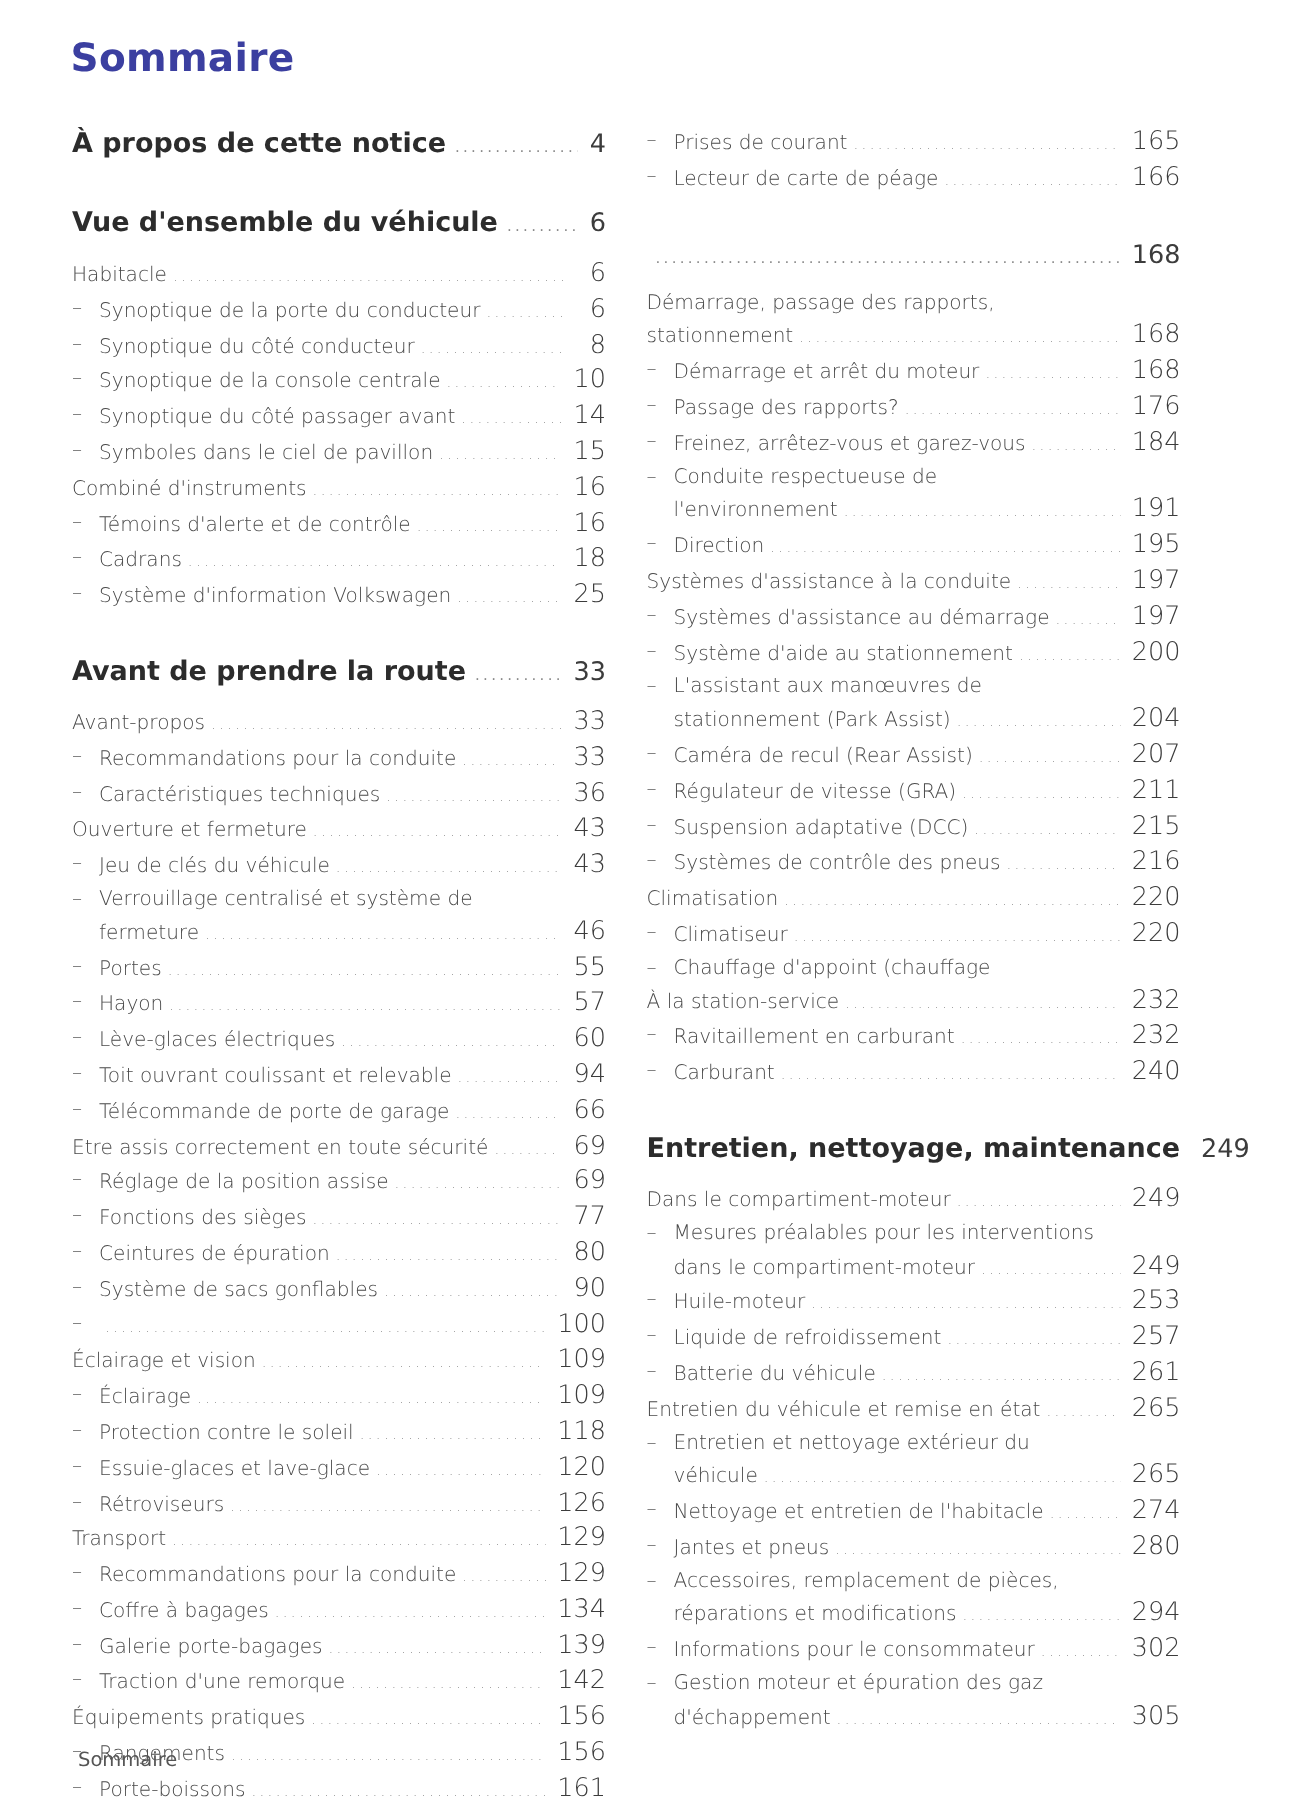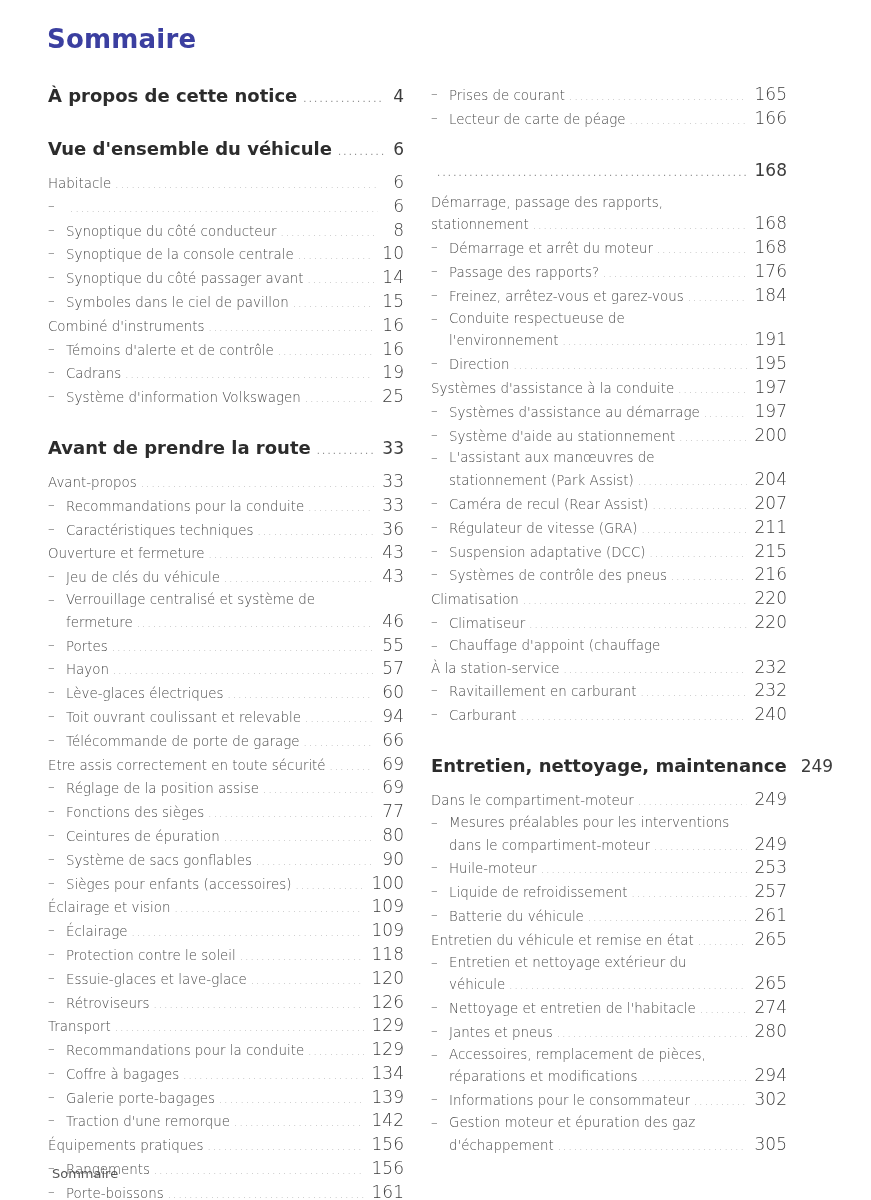--- a/index.html
+++ b/index.html
@@ -61,20 +61,21 @@
       <span class="dots"></span>
       <span class="pg">6</span>
     </div>
     <div class="entry">
       <span class="lbl">Habitacle</span>
       <span class="dots"></span>
       <span class="pg">6</span>
     </div>
     <div class="entry sub">
       <span class="dash">–</span>
+      <span class="lbl">Synoptique de la porte du conducteur</span>
       <span class="dots"></span>
       <span class="pg">6</span>
     </div>
     <div class="entry sub">
       <span class="dash">–</span>
       <span class="lbl">Synoptique du côté conducteur</span>
       <span class="dots"></span>
       <span class="pg">8</span>
     </div>
     <div class="entry sub">
@@ -103,21 +104,21 @@
     <div class="entry sub">
       <span class="dash">–</span>
       <span class="lbl">Témoins d'alerte et de contrôle</span>
       <span class="dots"></span>
       <span class="pg">16</span>
     </div>
     <div class="entry sub">
       <span class="dash">–</span>
       <span class="lbl">Cadrans</span>
       <span class="dots"></span>
-      <span class="pg">19</span>
+      <span class="pg">18</span>
     </div>
     <div class="entry sub">
       <span class="dash">–</span>
       <span class="lbl">Système d'information Volkswagen</span>
       <span class="dots"></span>
       <span class="pg">25</span>
     </div>
     <div class="chapter">
       <span class="lbl">Avant de prendre la route</span>
       <span class="dots"></span>
@@ -214,21 +215,20 @@
       <span class="pg">80</span>
     </div>
     <div class="entry sub">
       <span class="dash">–</span>
       <span class="lbl">Système de sacs gonflables</span>
       <span class="dots"></span>
       <span class="pg">90</span>
     </div>
     <div class="entry sub">
       <span class="dash">–</span>
-      <span class="lbl">Sièges pour enfants (accessoires)</span>
       <span class="dots"></span>
       <span class="pg">100</span>
     </div>
     <div class="entry">
       <span class="lbl">Éclairage et vision</span>
       <span class="dots"></span>
       <span class="pg">109</span>
     </div>
     <div class="entry sub">
       <span class="dash">–</span>

